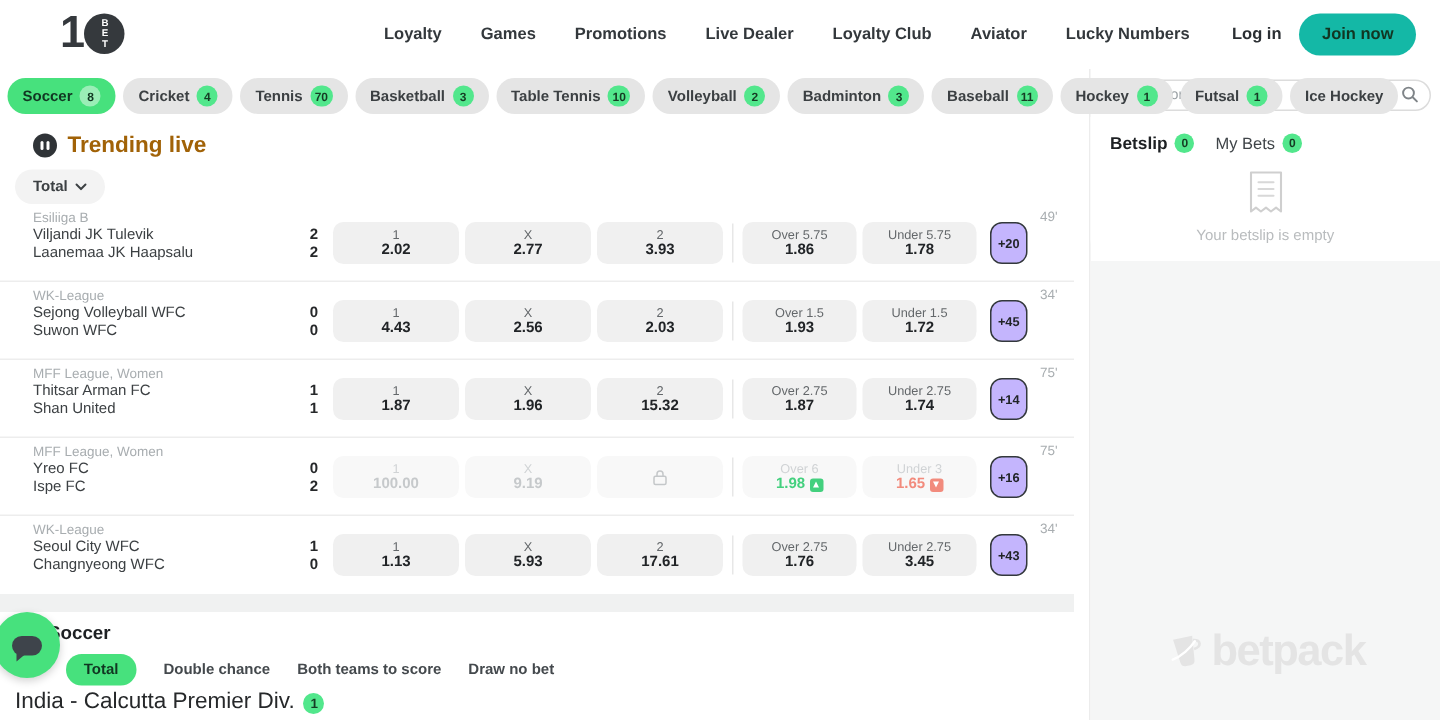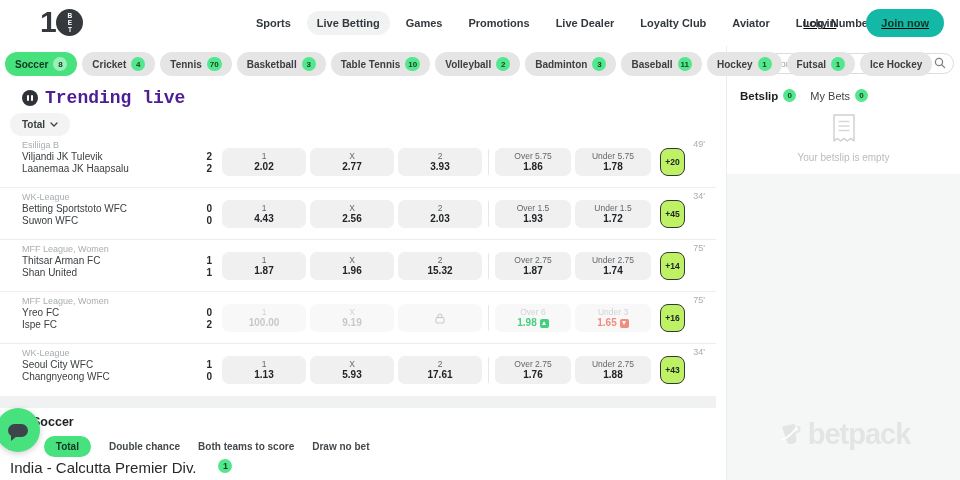--- a/index.html
+++ b/index.html
@@ -12,41 +12,41 @@
   .logo { position:absolute; left:40px; top:8px; display:flex; align-items:center; }
   .logo-one { font-size:30px; font-weight:900; color:#35393d; letter-spacing:-2px; line-height:28px; }
   .logo-circle { width:27px; height:27px; border-radius:50%; background:#35393d; margin-left:1px;
     display:flex; align-items:center; justify-content:center; }
   .logo-bet { writing-mode:vertical-rl; text-orientation:upright; font-size:6.5px; font-weight:800;
     color:#fff; letter-spacing:0px; line-height:1; }
   .nav { position:absolute; left:246px; top:0; height:46px; display:flex; align-items:center; gap:6px; }
   .nav-item { font-size:11px; font-weight:600; color:#33383c; padding:6px 10px; border-radius:14px;
     white-space:nowrap; cursor:pointer; }
   .nav-item.active { background:#f1f2f2; }
-  .header-right { position:absolute; right:16px; top:0; height:46px; display:flex; align-items:center; gap:30px;text-decoration:underline; }
+  .header-right { position:absolute; right:16px; top:0; height:46px; display:flex; align-items:center; gap:12px; }
   .login { font-size:11px; font-weight:600; color:#2b2f33; cursor:pointer; }
   .join-btn { background:#14b8a6; color:#113622; font-size:11px; font-weight:700; border:none;
     border-radius:16px; padding:8px 15px; cursor:pointer; }
 
   
   .sport-tabs { position:absolute; top:52px; left:5px; display:flex; gap:5px; z-index:4; }
   .stab { display:flex; align-items:center; gap:5px; background:#e5e5e5; border-radius:13px;
     padding:5px 10px; font-size:10px; font-weight:600; color:#3c4043; white-space:nowrap; cursor:pointer; }
   .stab .cnt { min-width:14px; height:14px; padding:0 3px; border-radius:8px; background:#52e78c;
     color:#163c24; font-size:8px; font-weight:700; display:flex; align-items:center; justify-content:center; }
   .stab.active { background:#47e17d; color:#113622; }
   .stab.active .cnt { background:rgba(255,255,255,0.45); color:#113622; }
 
   
   .main { position:absolute; left:0; top:46px; width:716px; bottom:0; background:#fff; }
   .trend-head { position:absolute; left:22px; top:42px; display:flex; align-items:center; gap:7px; }
   .live-icon { width:16px; height:16px; border-radius:50%; background:#2f3337; display:flex;
     align-items:center; justify-content:center; gap:2px; }
   .live-icon i { display:block; width:2px; height:6px; background:#fff; border-radius:1px; }
-  .trend-title { font-size:18px; font-weight:800; color:#4c1d95;font-family:Liberation Mono, monospace; }
+  .trend-title { font-size:15px; font-weight:800; color:#a16207; }
   .filter-pill { position:absolute; left:10px; top:67px; display:flex; align-items:center; gap:5px;
     background:#f3f3f3; border-radius:14px; padding:6px 12px; font-size:10px; font-weight:600;
     color:#3c4043; cursor:pointer; }
 
   .rows { position:absolute; left:0; top:90px; width:716px; }
   .match-row { position:relative; height:52px; border-bottom:1px solid #ededed;padding-left:37px; }
   .match-row:last-child { border-bottom:none; }
   .league { position:absolute; left:22px; top:4px; font-size:9px; color:#a8adb0; }
   .tname { position:absolute; left:22px; font-size:10px; color:#3c4043; white-space:nowrap; }
   .t1 { top:15px; } .t2 { top:27px; }
@@ -54,42 +54,42 @@
   .s1 { top:15px; } .s2 { top:27px; }
   .mtime { position:absolute; right:11px; top:3px; font-size:9px; color:#a8adb0; }
   .odds { position:absolute; left:222px; top:12px; display:flex; align-items:center; }
   .ob { width:84px; height:28px; background:#f0f0f0; border:none; border-radius:7px; margin-right:4px;
     display:flex; flex-direction:column; align-items:center; justify-content:center; gap:2px; cursor:pointer; }
   .ob.ou { width:76px; }
   .ol { font-size:8.5px; color:#63676a; line-height:1; }
   .ov { font-size:10px; font-weight:700; color:#212427; line-height:1; }
   .ovrow { display:flex; align-items:center; gap:3px; }
   .vdiv { width:1px; height:26px; background:#e7e7e7; margin:0 6px 0 2px; }
-  .more-btn { width:25px; height:28px; background:#bef264; border:1.5px solid #33383c; border-radius:8px;
+  .more-btn { width:25px; height:28px; background:#c4b5fd; border:1.5px solid #33383c; border-radius:8px;
     font-size:8.5px; font-weight:700; color:#212427; margin-left:5px; cursor:pointer; }
   .match-row.muted .ob { background:#f8f8f8; }
   .match-row.muted .ol { color:#d0d3d5; }
   .match-row.muted .ov { color:#c6c9cb; }
   .match-row.muted .ov.up { color:#43d07e; }
   .match-row.muted .ov.down { color:#f28b7d; }
   .ind { width:9px; height:9px; border-radius:2px; display:flex; align-items:center; justify-content:center; }
   .ind-up { background:#43d07e; } .ind-down { background:#f28b7d; }
   .tri-up { width:0; height:0; border-left:2.5px solid transparent; border-right:2.5px solid transparent;
     border-bottom:4px solid #fff; }
   .tri-down { width:0; height:0; border-left:2.5px solid transparent; border-right:2.5px solid transparent;
     border-top:4px solid #fff; }
 
   .gray-band { position:absolute; left:0; top:350px; width:716px; height:12px; background:#f0f1f1; }
   .soccer-head { position:absolute; left:14px; top:369px; display:flex; align-items:center; gap:5px; }
   .soccer-ball { width:13px; height:13px; border-radius:50%; background:#2f3337; }
   .soccer-title { font-size:12.5px; font-weight:800; color:#1d2023; }
   .bottom-tabs { position:absolute; left:8px; top:390px; display:flex; align-items:center; gap:18px; }
   .btab { font-size:10px; font-weight:600; color:#44494d; white-space:nowrap; cursor:pointer; }
   .btab.active { background:#47e17d; color:#113622; font-weight:700; border-radius:13px; padding:5px 12px; }
-  .india-head { position:absolute; left:10px; top:413px; display:flex; align-items:flex-start; gap:22px; }
+  .india-head { position:absolute; left:10px; top:413px; display:flex; align-items:flex-end; gap:6px; }
   .india-title { font-size:15px; font-weight:500; color:#26282a; }
   .india-cnt { width:14px; height:14px; border-radius:8px; background:#52e78c; color:#163c24;
     font-size:9px; font-weight:700; display:flex; align-items:center; justify-content:center; }
 
   .chat-bubble { position:absolute; left:-4px; top:408px; width:44px; height:44px; border-radius:50%;
     background:#47e17d; z-index:60; display:flex; align-items:center; justify-content:center;
     box-shadow:0 2px 6px rgba(0,0,0,0.18); cursor:pointer; }
   .chat-glyph { position:relative; width:20px; height:13px; background:#3e444b; border-radius:7px; }
   .chat-glyph::after { content:""; position:absolute; left:3px; bottom:-4px; width:0; height:0;
     border-top:5px solid #3e444b; border-right:6px solid transparent; }
@@ -124,22 +124,21 @@
 <div class="page">
 
   <div class="header">
     <div class="logo">
       <span class="logo-one">1</span>
       <span class="logo-circle">
         <span class="logo-bet">BET</span>
       </span>
     </div>
     <div class="nav">
-      <span class="nav-item">Sports</span>
-      <span class="nav-item active">Live Betting</span>
+      <span class="nav-item">Loyalty</span>
       <span class="nav-item">Games</span>
       <span class="nav-item">Promotions</span>
       <span class="nav-item">Live Dealer</span>
       <span class="nav-item">Loyalty Club</span>
       <span class="nav-item">Aviator</span>
       <span class="nav-item">Lucky Numbers</span>
     </div>
     <div class="header-right">
       <span class="login">Log in</span>
       <button class="join-btn">Join now</button>
@@ -238,21 +237,21 @@
               <span class="ol">Under 5.75</span>
               <span class="ov">1.78</span>
             </button>
           <button class="more-btn">+20</button>
         </div>
       </div>
 
       <div class="match-row">
         <div class="league">WK-League</div>
         <div class="mtime">34'</div>
-        <span class="tname t1">Betting Sportstoto WFC</span>
+        <span class="tname t1">Sejong Volleyball WFC</span>
         <span class="tname t2">Suwon WFC</span>
         <span class="score s1">0</span>
         <span class="score s2">0</span>
         <div class="odds">
           <button class="ob">
               <span class="ol">1</span>
               <span class="ov">4.43</span>
             </button>
           <button class="ob">
               <span class="ol">X</span>
@@ -373,21 +372,21 @@
               <span class="ol">2</span>
               <span class="ov">17.61</span>
             </button>
           <div class="vdiv"></div>
           <button class="ob ou">
               <span class="ol">Over 2.75</span>
               <span class="ov">1.76</span>
             </button>
           <button class="ob ou">
               <span class="ol">Under 2.75</span>
-              <span class="ov">1.88</span>
+              <span class="ov">3.45</span>
             </button>
           <button class="more-btn">+43</button>
         </div>
       </div>
     </div>
 
     <div class="gray-band"></div>
 
     <div class="soccer-head">
       <span class="soccer-ball"></span>

